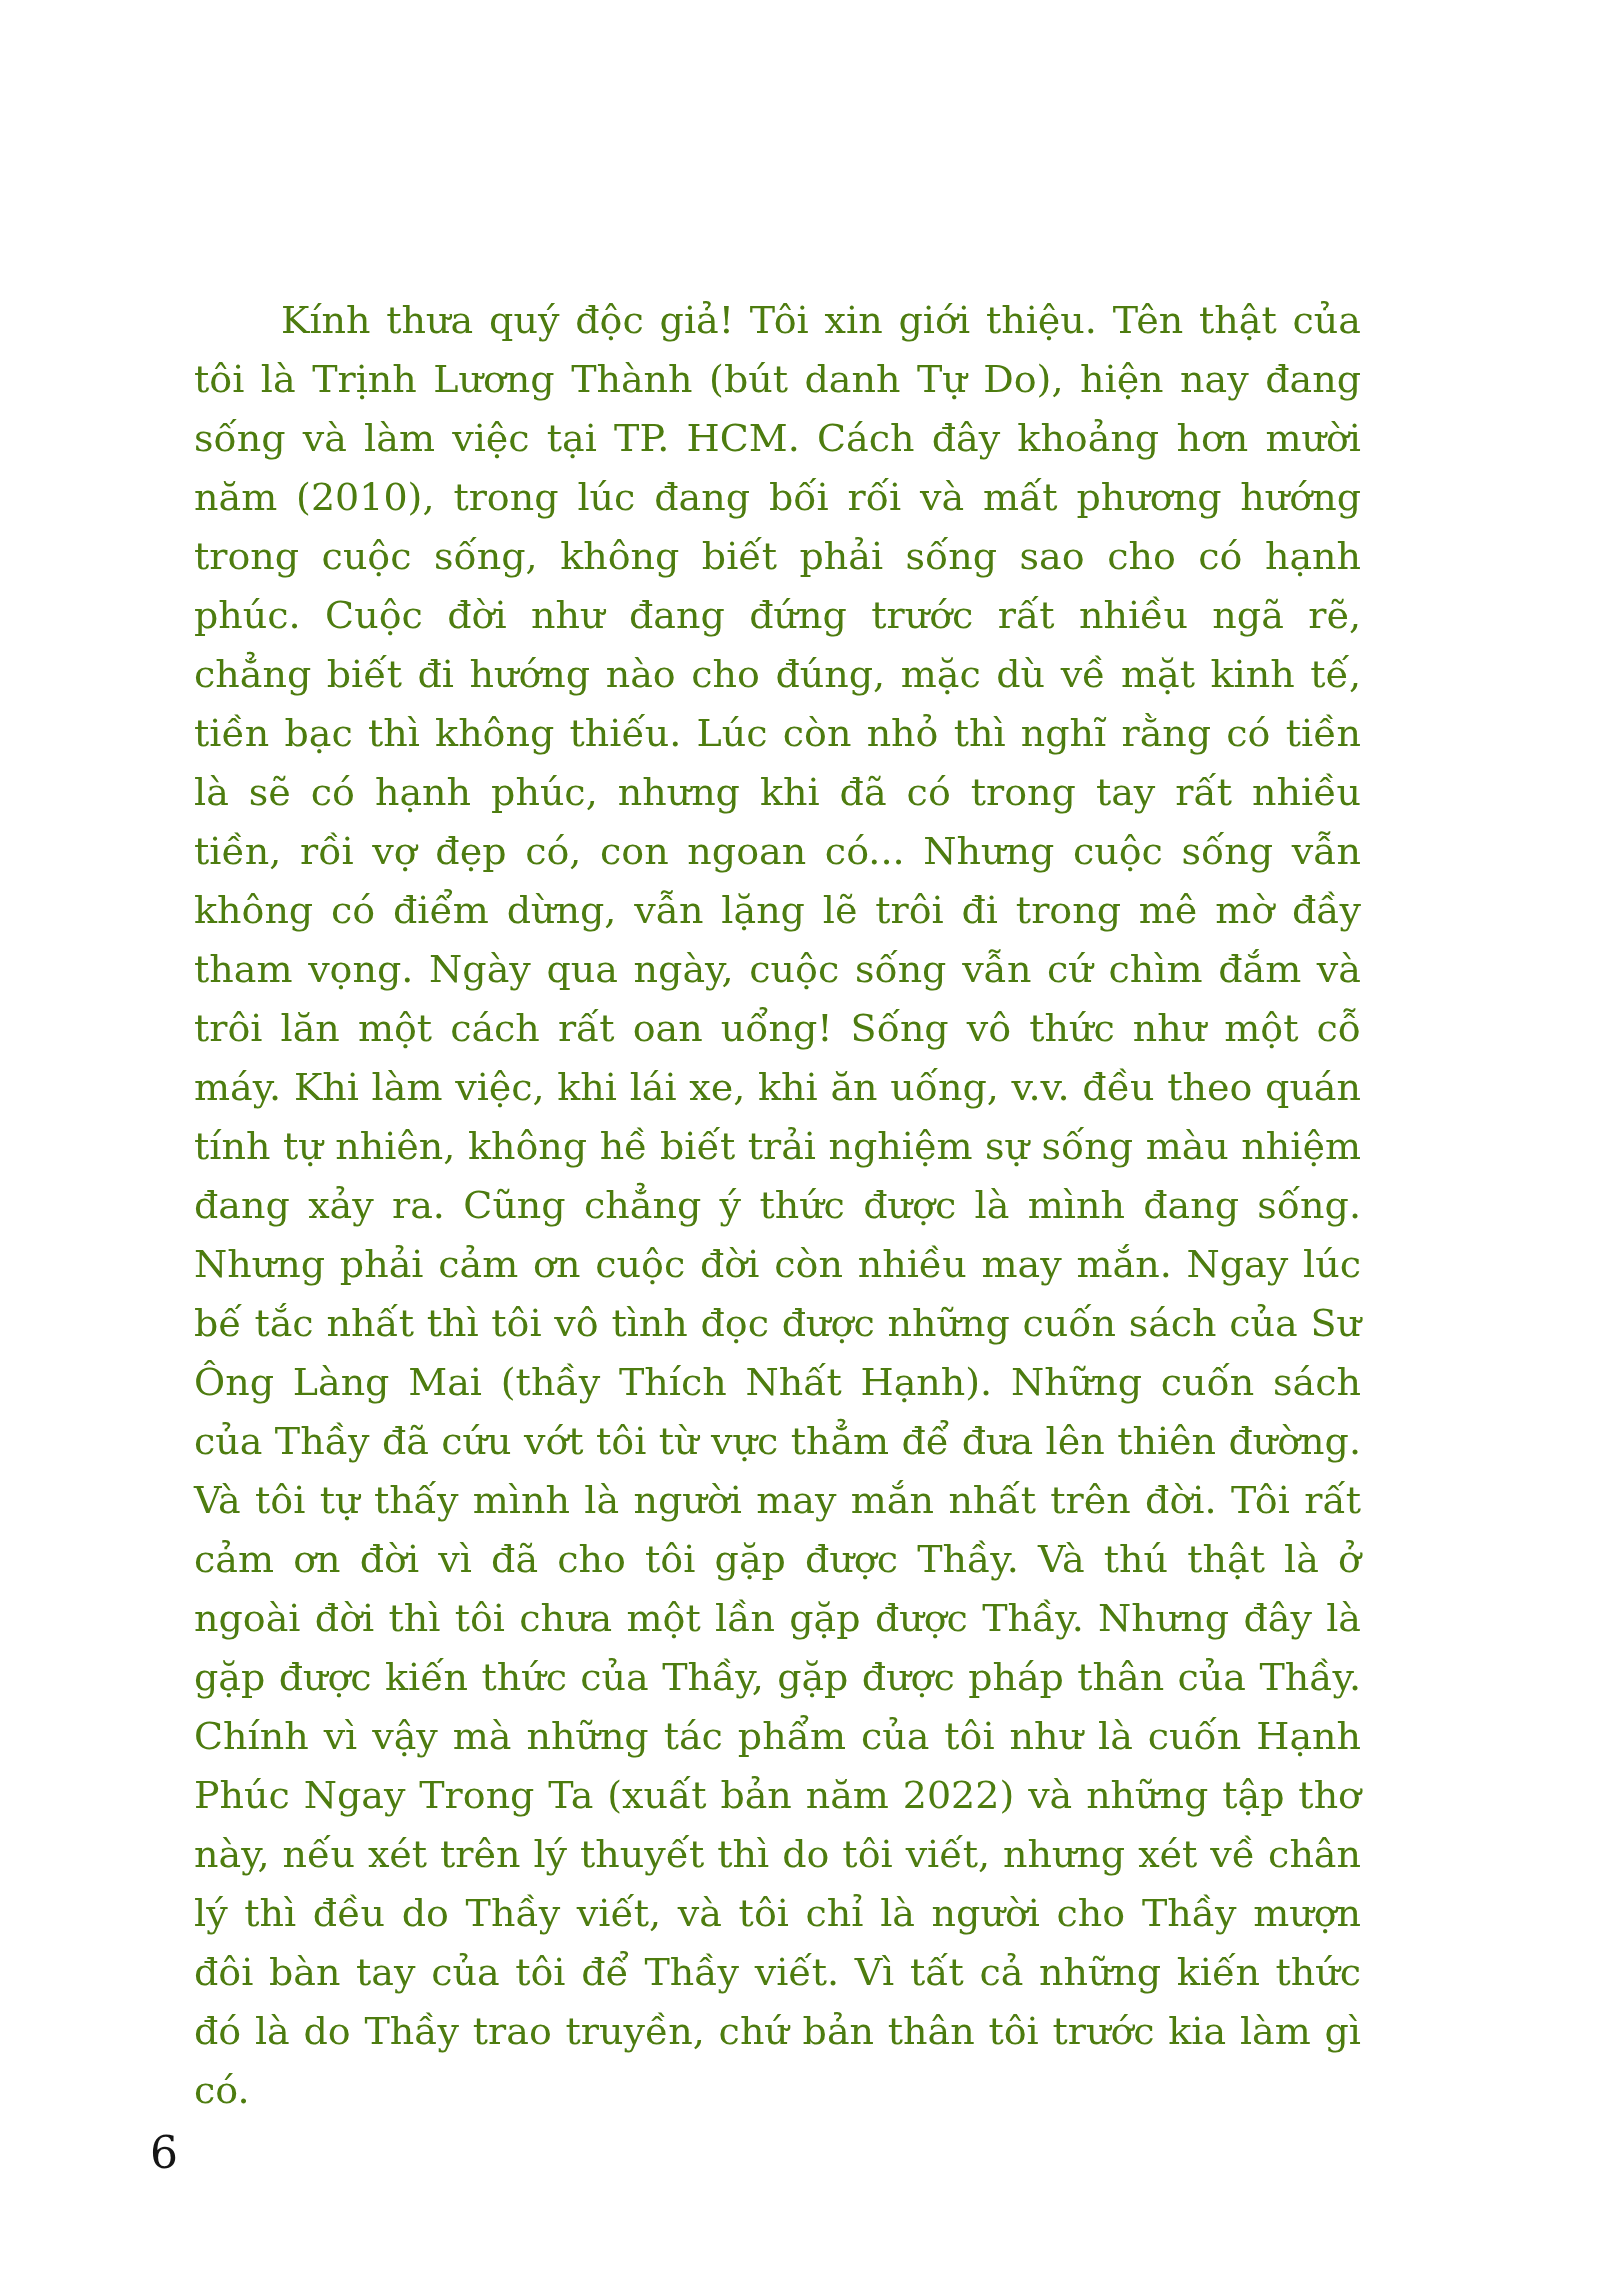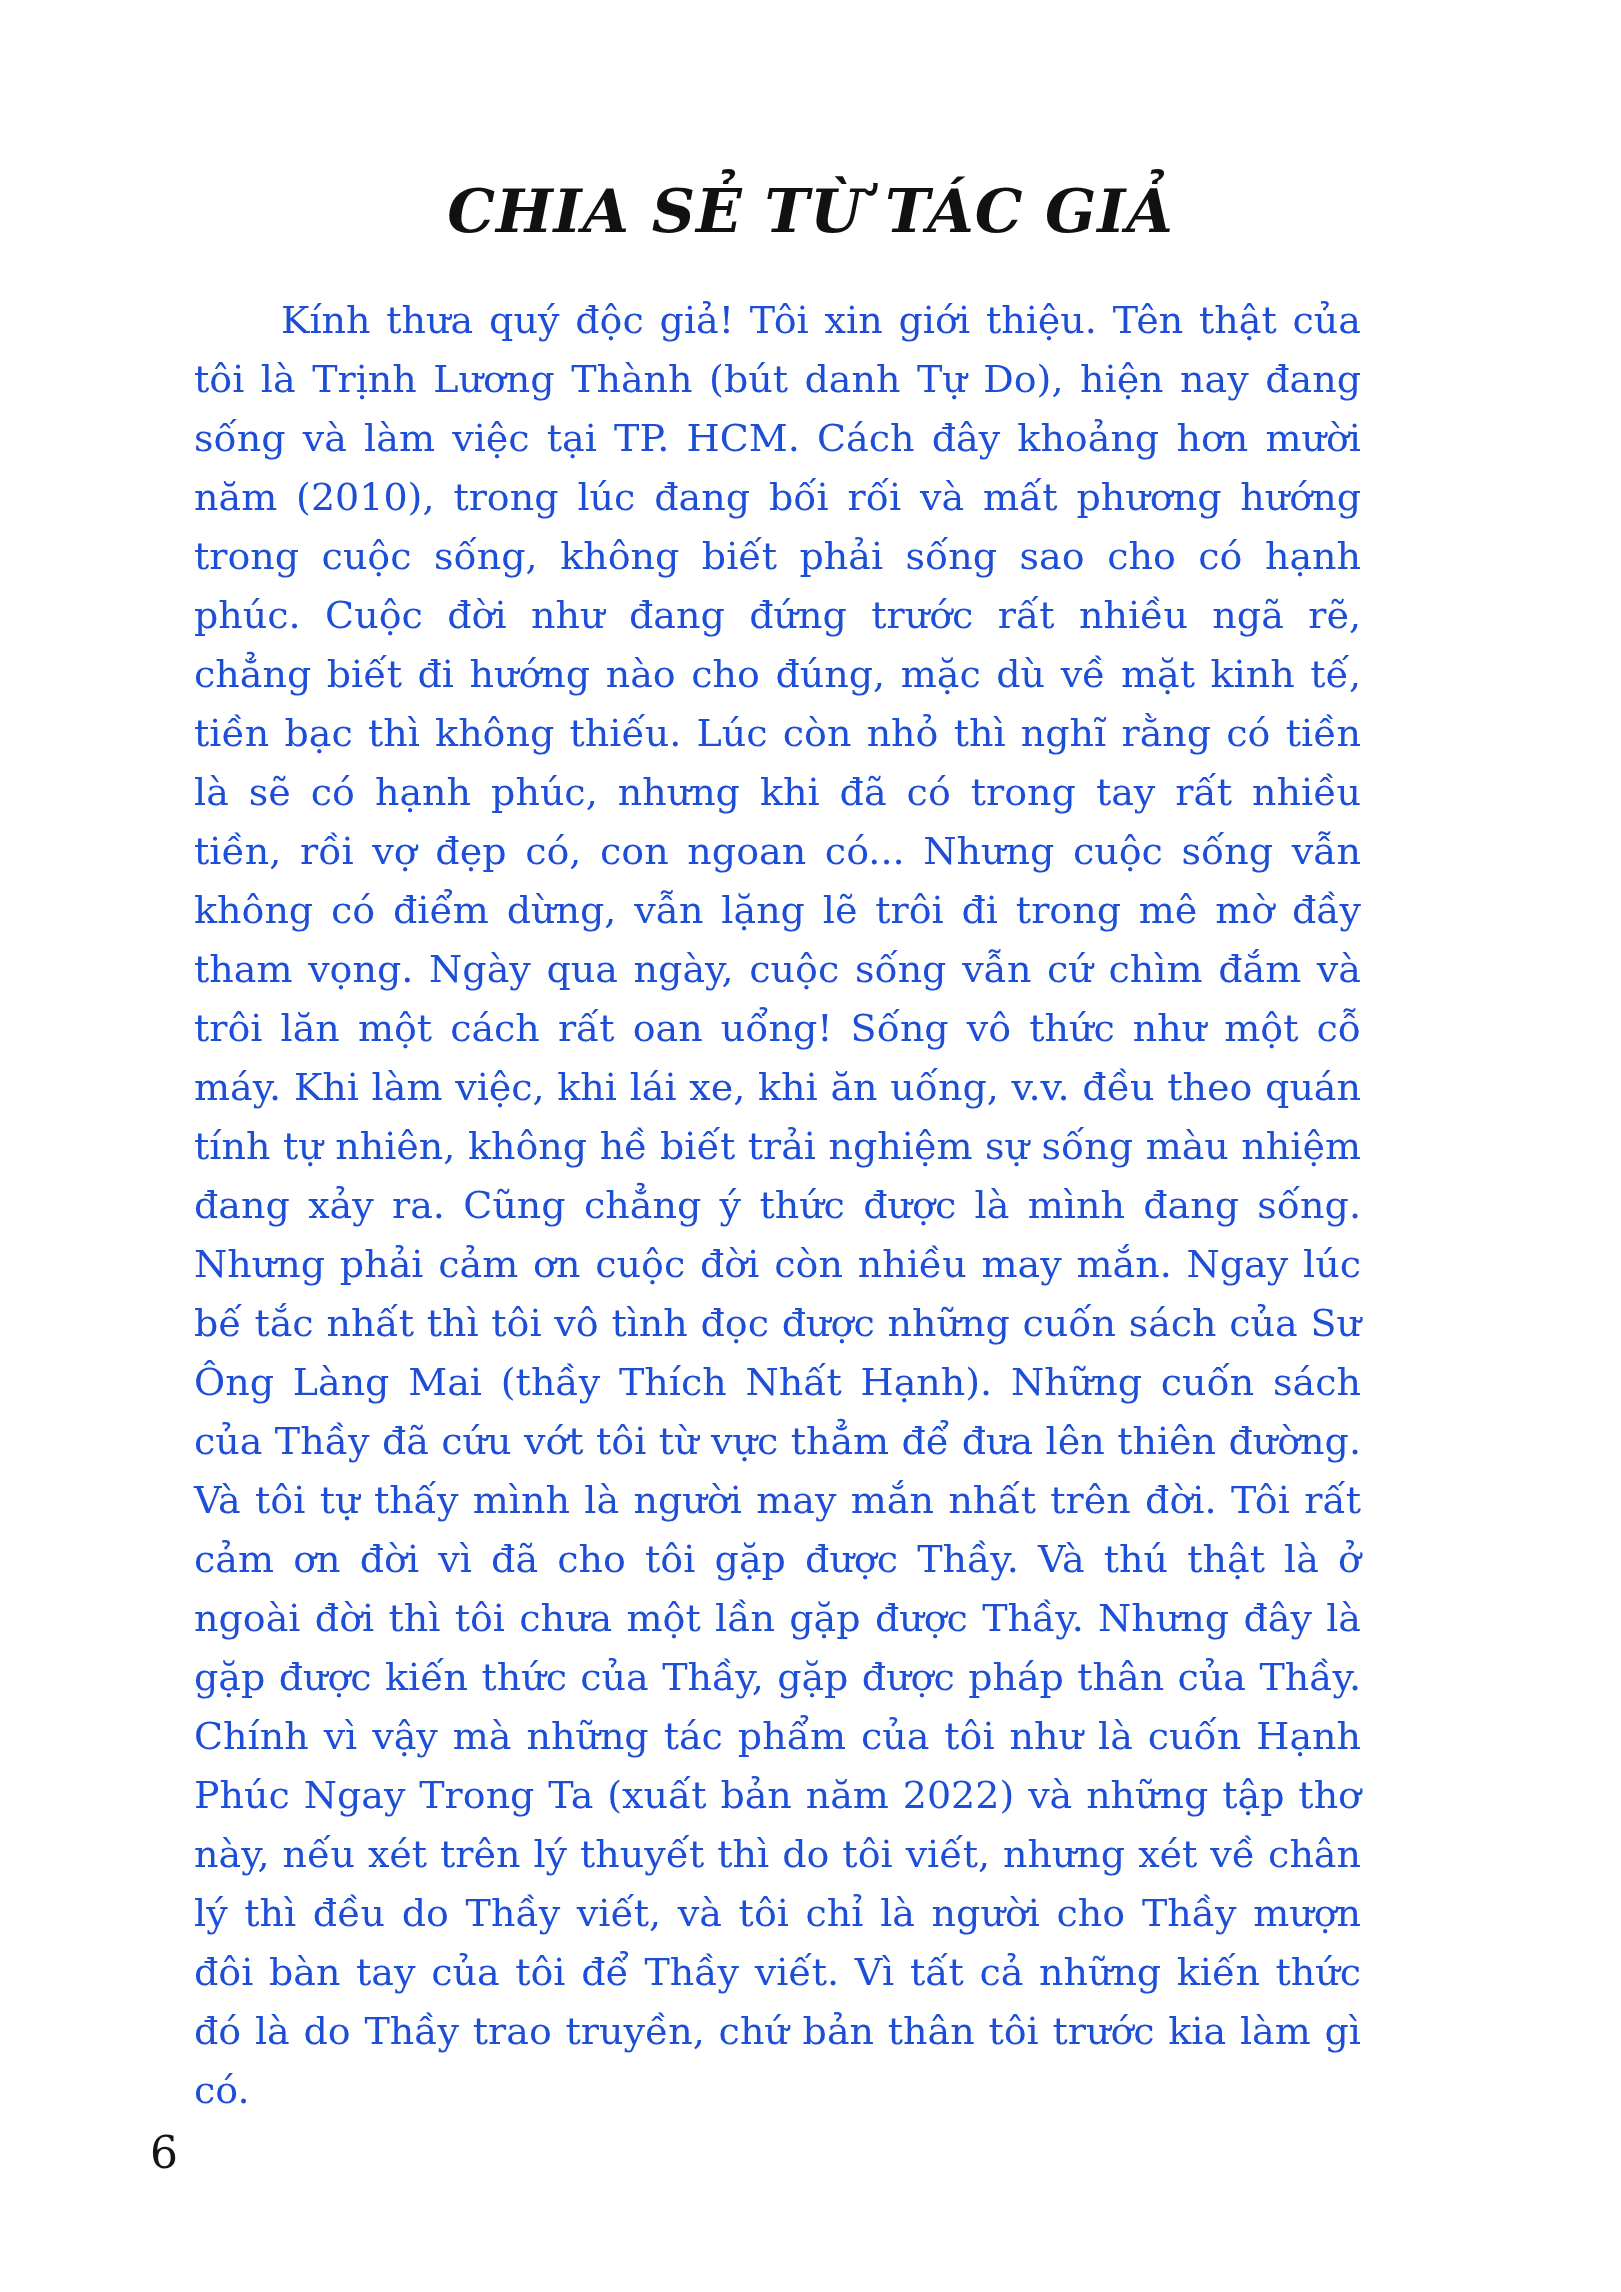--- a/index.html
+++ b/index.html
@@ -31,31 +31,30 @@
   }
   .body-text {
     position: absolute;
     top: 291px;
     left: 194px;
     width: 1167px;
     font-size: 38px;
     line-height: 59px;
     text-align: justify;
     text-indent: 87px;
-    color: #1d4ed8;
+    color: #4d7c0f;
   }
   .page-number {
     position: absolute;
     left: 150px;
     top: 2127px;
     font-size: 44px;
     color: #151515;
   }
 </style>
 </head>
 <body>
 
 <div class="page">
-  <div class="title">CHIA SẺ TỪ TÁC GIẢ</div>
   <div class="body-text">Kính thưa quý độc giả! Tôi xin giới thiệu. Tên thật của tôi là Trịnh Lương Thành (bút danh Tự Do), hiện nay đang sống và làm việc tại TP. HCM. Cách đây khoảng hơn mười năm (2010), trong lúc đang bối rối và mất phương hướng trong cuộc sống, không biết phải sống sao cho có hạnh phúc. Cuộc đời như đang đứng trước rất nhiều ngã rẽ, chẳng biết đi hướng nào cho đúng, mặc dù về mặt kinh tế, tiền bạc thì không thiếu. Lúc còn nhỏ thì nghĩ rằng có tiền là sẽ có hạnh phúc, nhưng khi đã có trong tay rất nhiều tiền, rồi vợ đẹp có, con ngoan có... Nhưng cuộc sống vẫn không có điểm dừng, vẫn lặng lẽ trôi đi trong mê mờ đầy tham vọng. Ngày qua ngày, cuộc sống vẫn cứ chìm đắm và trôi lăn một cách rất oan uổng! Sống vô thức như một cỗ máy. Khi làm việc, khi lái xe, khi ăn uống, v.v. đều theo quán tính tự nhiên, không hề biết trải nghiệm sự sống màu nhiệm đang xảy ra. Cũng chẳng ý thức được là mình đang sống. Nhưng phải cảm ơn cuộc đời còn nhiều may mắn. Ngay lúc bế tắc nhất thì tôi vô tình đọc được những cuốn sách của Sư Ông Làng Mai (thầy Thích Nhất Hạnh). Những cuốn sách của Thầy đã cứu vớt tôi từ vực thẳm để đưa lên thiên đường. Và tôi tự thấy mình là người may mắn nhất trên đời. Tôi rất cảm ơn đời vì đã cho tôi gặp được Thầy. Và thú thật là ở ngoài đời thì tôi chưa một lần gặp được Thầy. Nhưng đây là gặp được kiến thức của Thầy, gặp được pháp thân của Thầy. Chính vì vậy mà những tác phẩm của tôi như là cuốn Hạnh Phúc Ngay Trong Ta (xuất bản năm 2022) và những tập thơ này, nếu xét trên lý thuyết thì do tôi viết, nhưng xét về chân lý thì đều do Thầy viết, và tôi chỉ là người cho Thầy mượn đôi bàn tay của tôi để Thầy viết. Vì tất cả những kiến thức đó là do Thầy trao truyền, chứ bản thân tôi trước kia làm gì có.</div>
   <div class="page-number">6</div>
 </div>
 
 
 </body></html>

